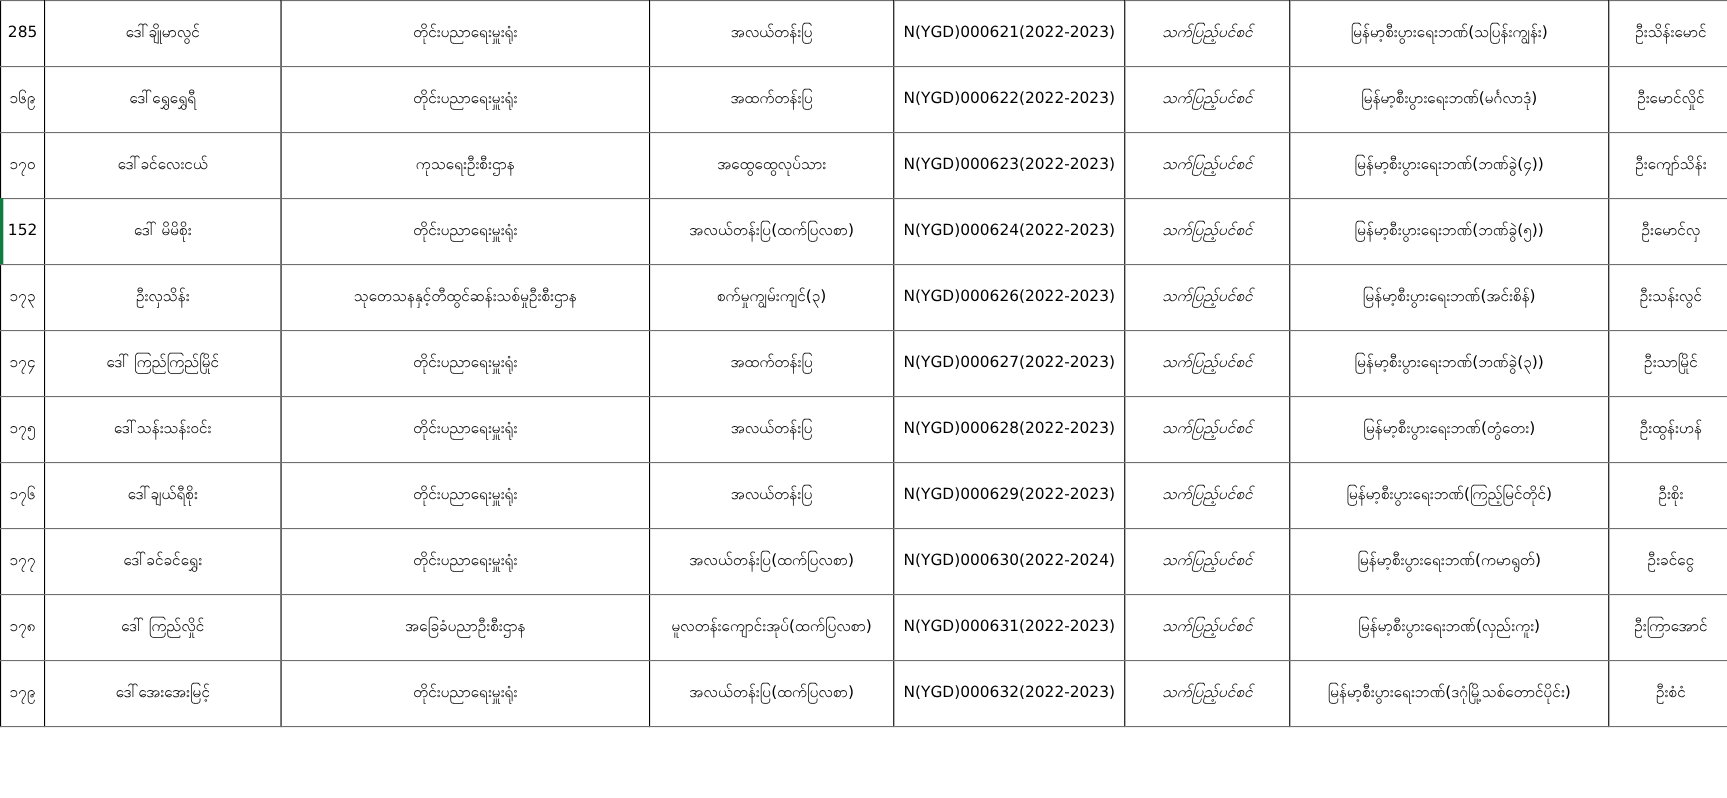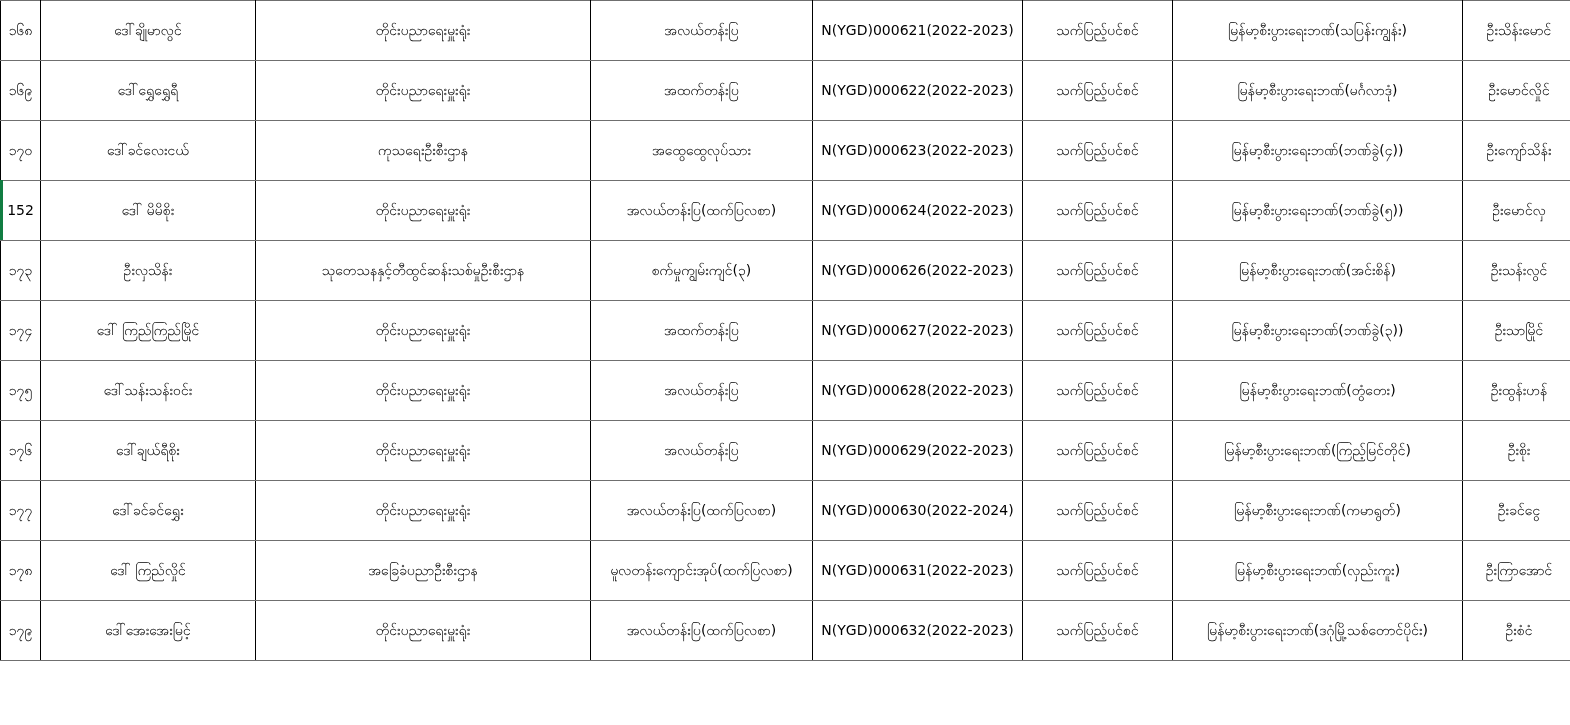--- a/index.html
+++ b/index.html
@@ -54,21 +54,21 @@
   td.c6 { border-left: 1px dashed #9a9a9a; }
   td.c7 { border-right: 1px solid #9a9a9a; }
 
   tr.row td { border-top: 1px solid #6f6f6f; border-bottom: 1px solid #6f6f6f; }
 
   .num  { font-size: 14px; }
   .name { font-size: 15px; }
   .dept { font-size: 15px; }
   .post { font-size: 15px; }
   .code { font-size: 12px; font-family: "DejaVu Sans", "Liberation Sans", sans-serif; }
-  .type { font-size: 15px; }
+  .type { font-size: 15px; font-style: italic; }
   .bank { font-size: 15px; }
   .sign { font-size: 15px; }
 
   
   .sel-marker {
     position: absolute;
     left: 0;
     width: 3px;
     height: 60px;
     background: #107c41;
@@ -76,21 +76,21 @@
   }
 </style>
 </head>
 <body>
 
 <div class="sheet">
   <div class="sel-marker" style="top: 180px; height: 60px; background: rgb(16, 124, 65);"></div>
   <table class="grid">
     <tbody>
         <tr class="row">
-          <td class="c0 num">၁၆၈</td>
+          <td class="c0 num">285</td>
           <td class="c1 name">ဒေါ်ချိုမာလွင်</td>
           <td class="c2 dept">တိုင်းပညာရေးမှူးရုံး</td>
           <td class="c3 post">အလယ်တန်းပြ</td>
           <td class="c4 code">N(YGD)000621(2022-2023)</td>
           <td class="c5 type">သက်ပြည့်ပင်စင်</td>
           <td class="c6 bank">မြန်မာ့စီးပွားရေးဘဏ်(သပြန်းကျွန်း)</td>
           <td class="c7 sign">ဦးသိန်းမောင်</td>
         </tr>
         <tr class="row">
           <td class="c0 num">၁၆၉</td>

